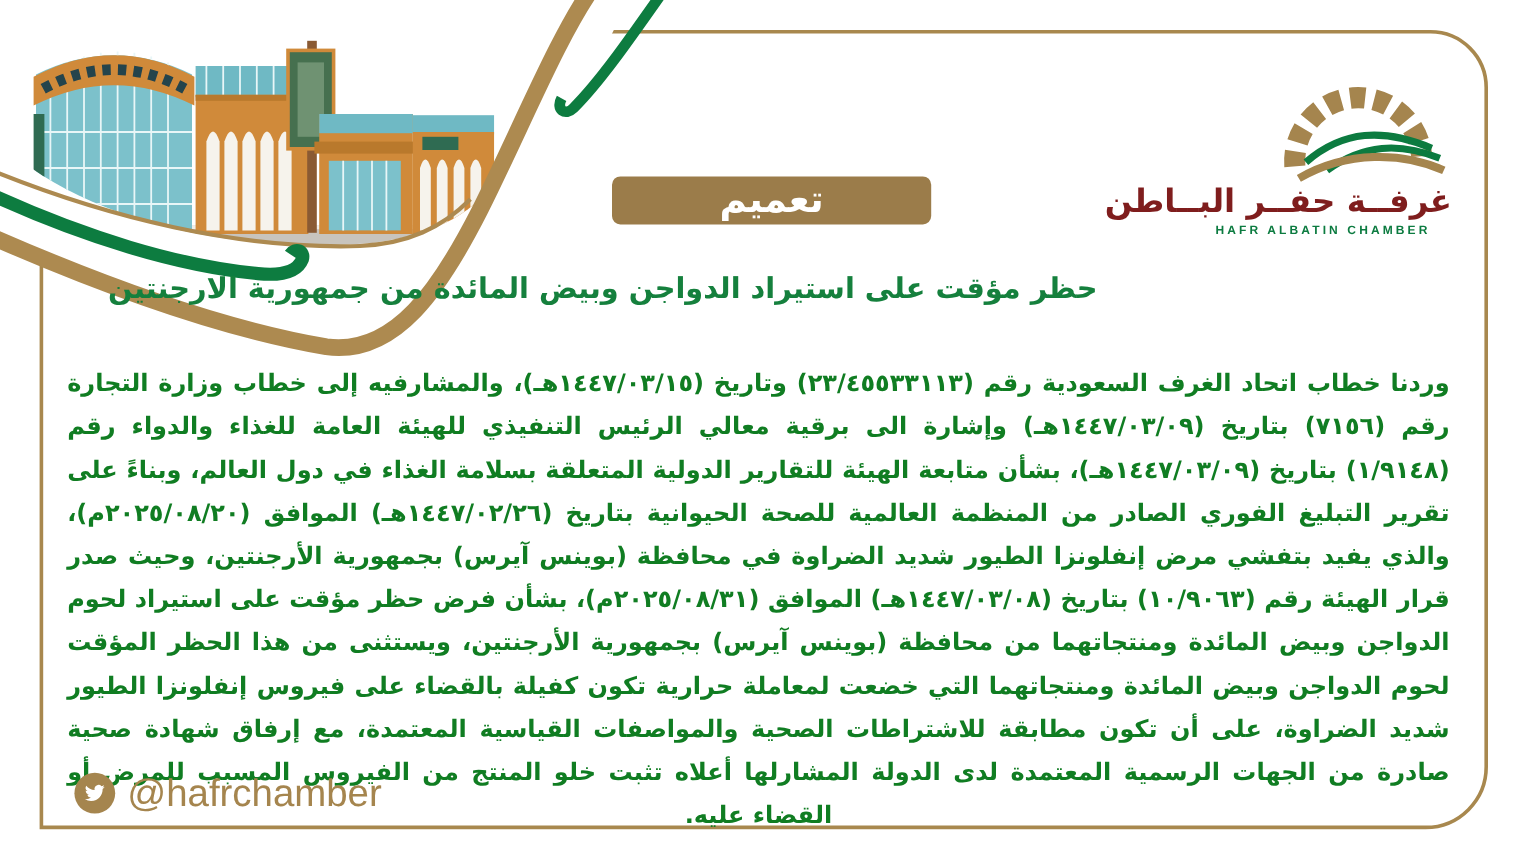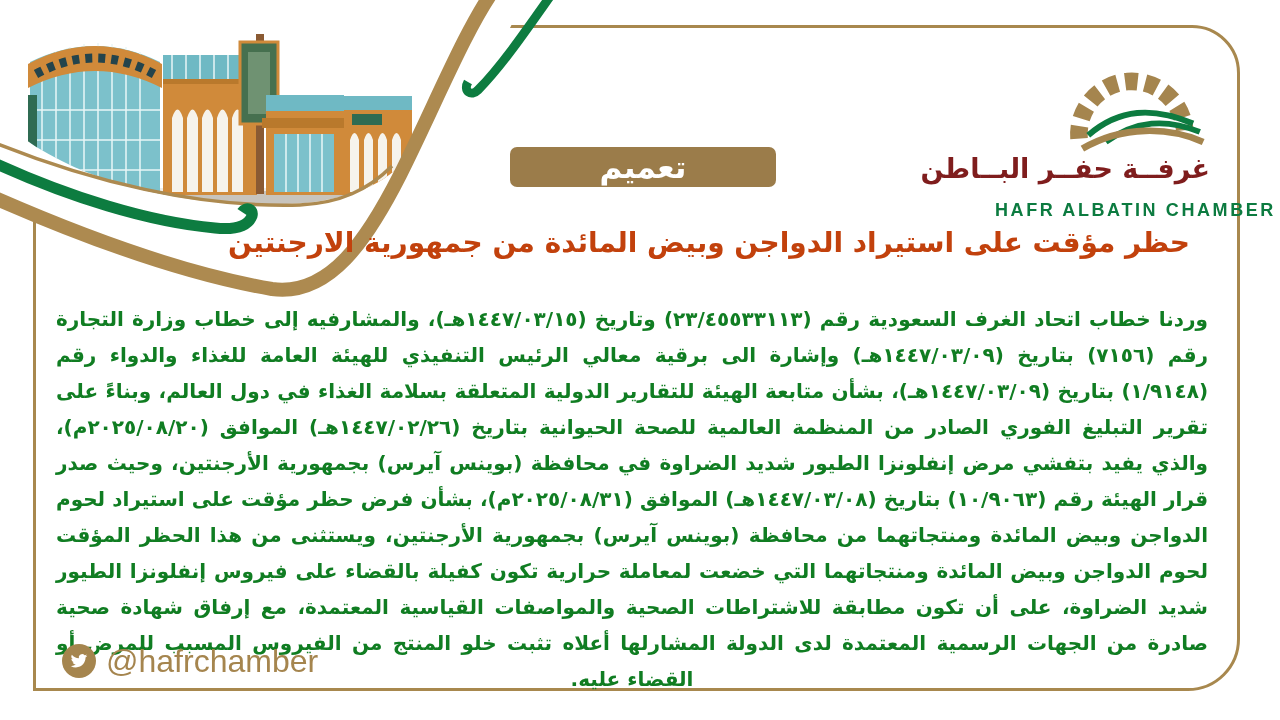--- a/index.html
+++ b/index.html
@@ -21,35 +21,35 @@
     position:absolute;top:48px;right:70px;width:215px;
     text-align:center;color:#0c7b40;
   }
   .logo .mark{display:block;margin:0 0 2px auto;}
   .logo .ar{
     font-size:27px;font-weight:bold;direction:rtl;white-space:nowrap;
     color:#7f1d1d;line-height:1.1;
   }
   .logo .en{
     font-family:"Liberation Sans", sans-serif;
-    font-size:18px;font-weight:bold;letter-spacing:2.6px;
-    color:#0c7b40;margin-top:16px;white-space:nowrap;
+    font-size:10px;font-weight:bold;letter-spacing:2.6px;
+    color:#0c7b40;margin-top:3px;white-space:nowrap;
   }
   
   .banner{
     position:absolute;left:510px;top:147px;width:266px;height:40px;
     background:#9b7c4a;border-radius:7px;
     display:flex;align-items:center;justify-content:center;
     color:#ffffff;font-size:31px;font-weight:bold;direction:rtl;
   }
   
   .title{
     position:absolute;left:90px;right:90px;top:228px;
-    text-align:right;direction:rtl;
-    color:#c2410c;font-size:28px;font-weight:bold;line-height:1.05;
+    text-align:left;direction:rtl;
+    color:#15803d;font-size:24px;font-weight:bold;line-height:1.05;
   }
   
   .bodytext{
     position:absolute;left:56px;right:72px;top:301px;height:335px;
     direction:rtl;text-align:justify;text-align-last:center;
     color:#107d22;font-size:20px;font-weight:bold;line-height:36px;
   }
   
   .twitter{
     position:absolute;left:62px;top:643px;height:36px;

